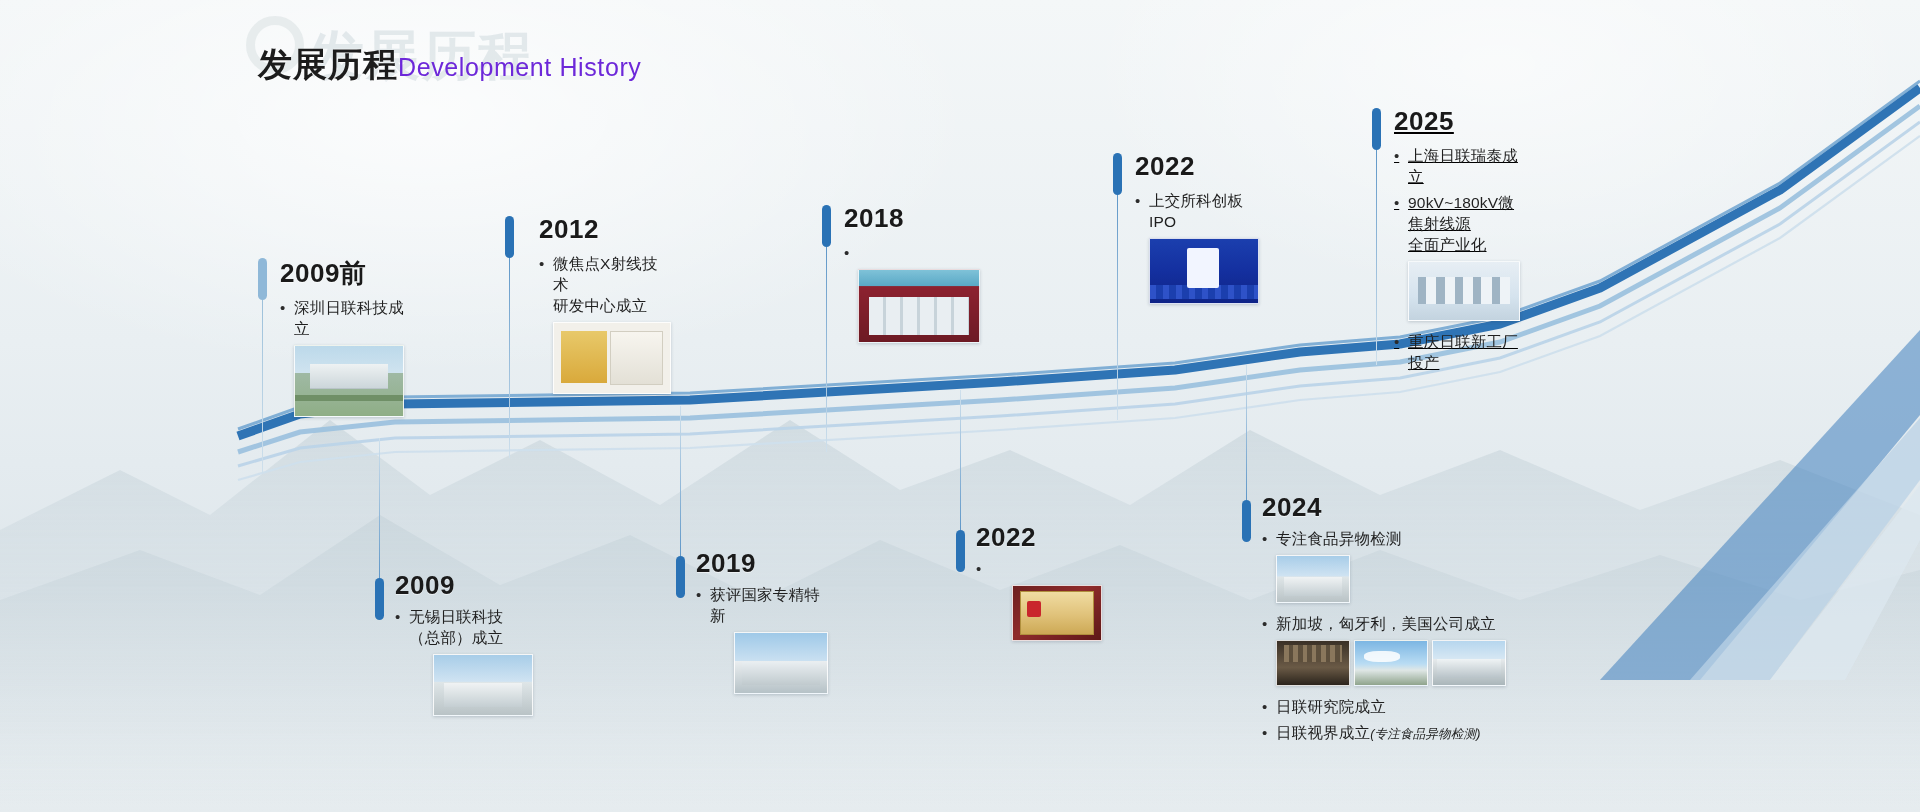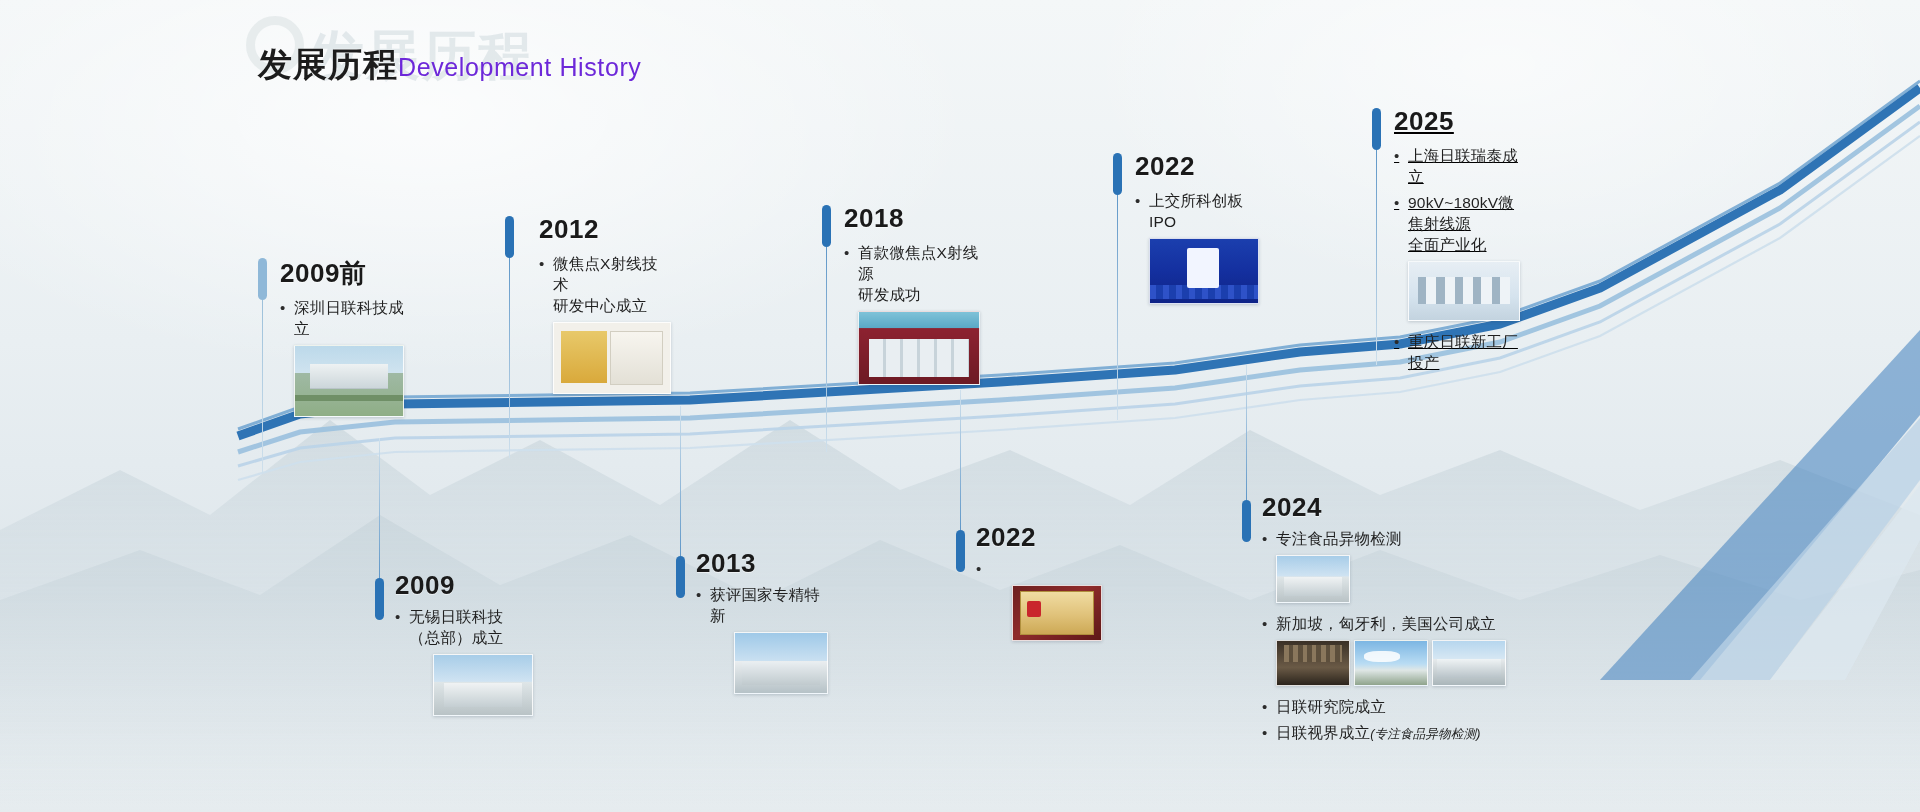--- a/index.html
+++ b/index.html
@@ -226,22 +226,20 @@
 </div>
 
 <div class="node" style="left:822px; top:205px;">
   <div class="marker" style="left:0; top:0; height:42px; background:#2a72b5;"></div>
   <div class="stem" style="left:4px; top:42px; height:205px; background:linear-gradient(180deg,#5f97c8,#cfe0ec);"></div>
   <div class="node-body" style="left:22px; top:0;">
     <div class="year">2018</div>
     <div class="bullets">
       <div class="bullet">
         <span class="dot">•</span>
-        <span class="btxt">首款微焦点X射线源
-研发成功</span>
       </div>
     </div>
     <div class="thumbs" style="margin-left:14px;">
       <div class="thumb t-lab" style="width:122px;height:74px;"></div>
     </div>
   </div>
 </div>
 
 <div class="node" style="left:1113px; top:153px;">
   <div class="marker" style="left:0; top:0; height:42px; background:#2a72b5;"></div>
@@ -302,21 +300,21 @@
     <div class="thumbs" style="margin-left:38px;">
       <div class="thumb t-plant" style="width:100px;height:62px;"></div>
     </div>
   </div>
 </div>
 
 <div class="node" style="left:676px; top:556px;">
   <div class="marker" style="left:0; top:0; height:42px; background:#2a72b5;"></div>
   <div class="stem" style="left:4px; top:-150px; height:150px; background:linear-gradient(0deg,#5f97c8,#cfe0ec);"></div>
   <div class="node-body" style="left:20px; top:-6px;">
-    <div class="year">2013</div>
+    <div class="year">2019</div>
     <div class="bullets" style="margin-top:8px;">
       <div class="bullet">
         <span class="dot">•</span>
         <span class="btxt">获评国家专精特新</span>
       </div>
     </div>
     <div class="thumbs" style="margin-left:38px;">
       <div class="thumb t-factory" style="width:94px;height:62px;"></div>
     </div>
   </div>

